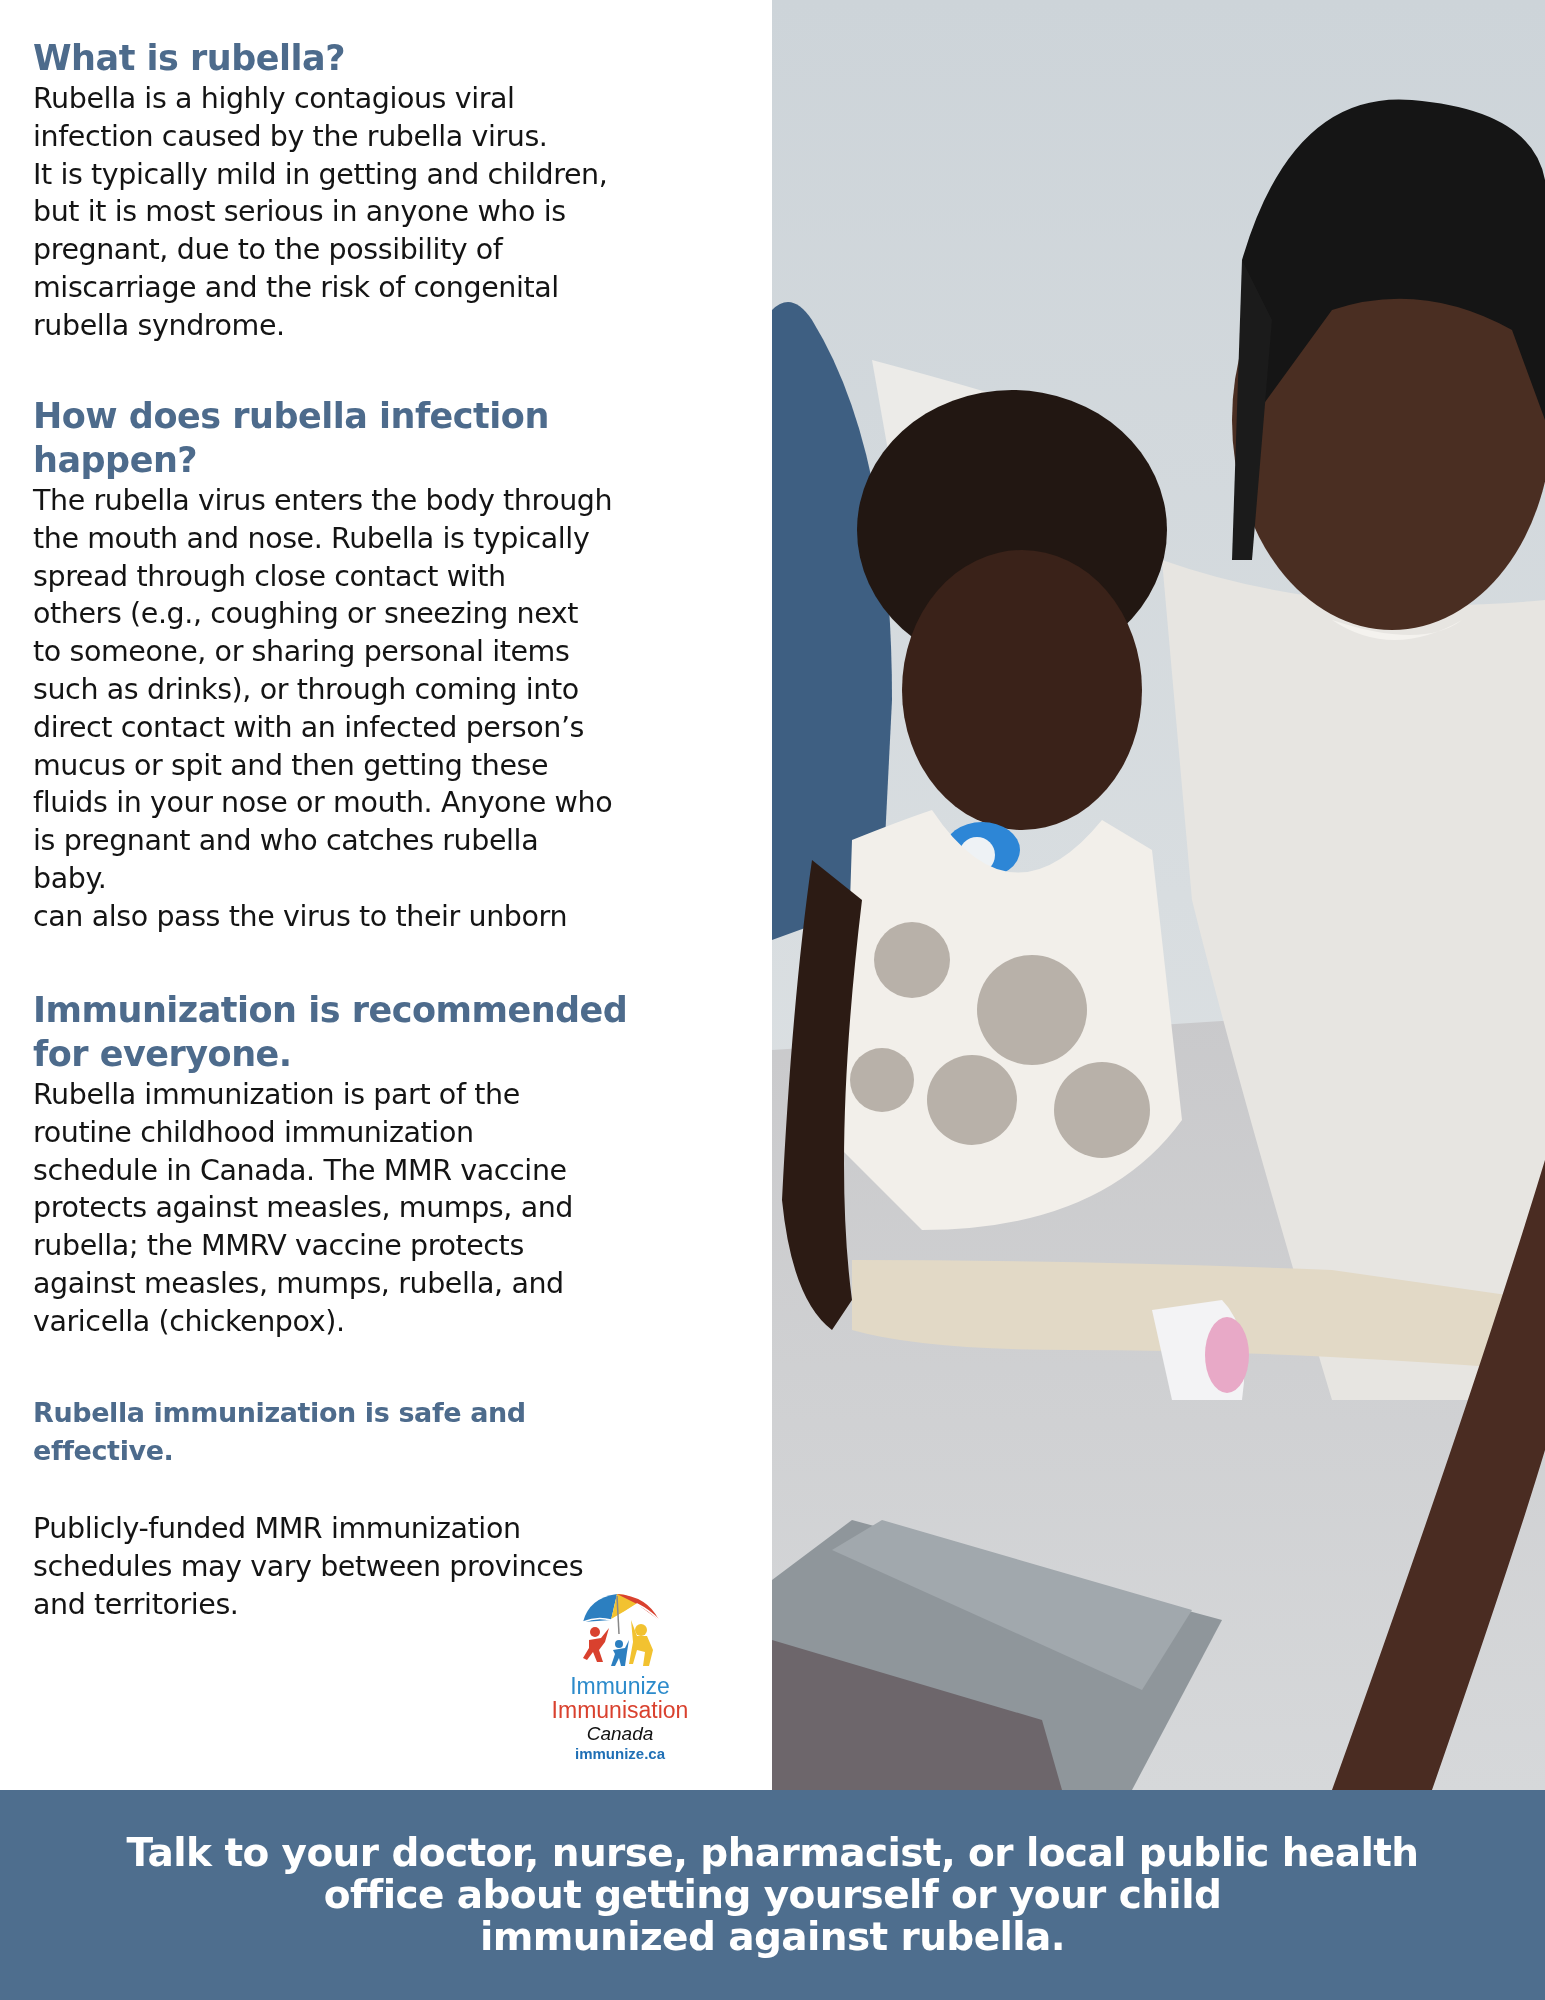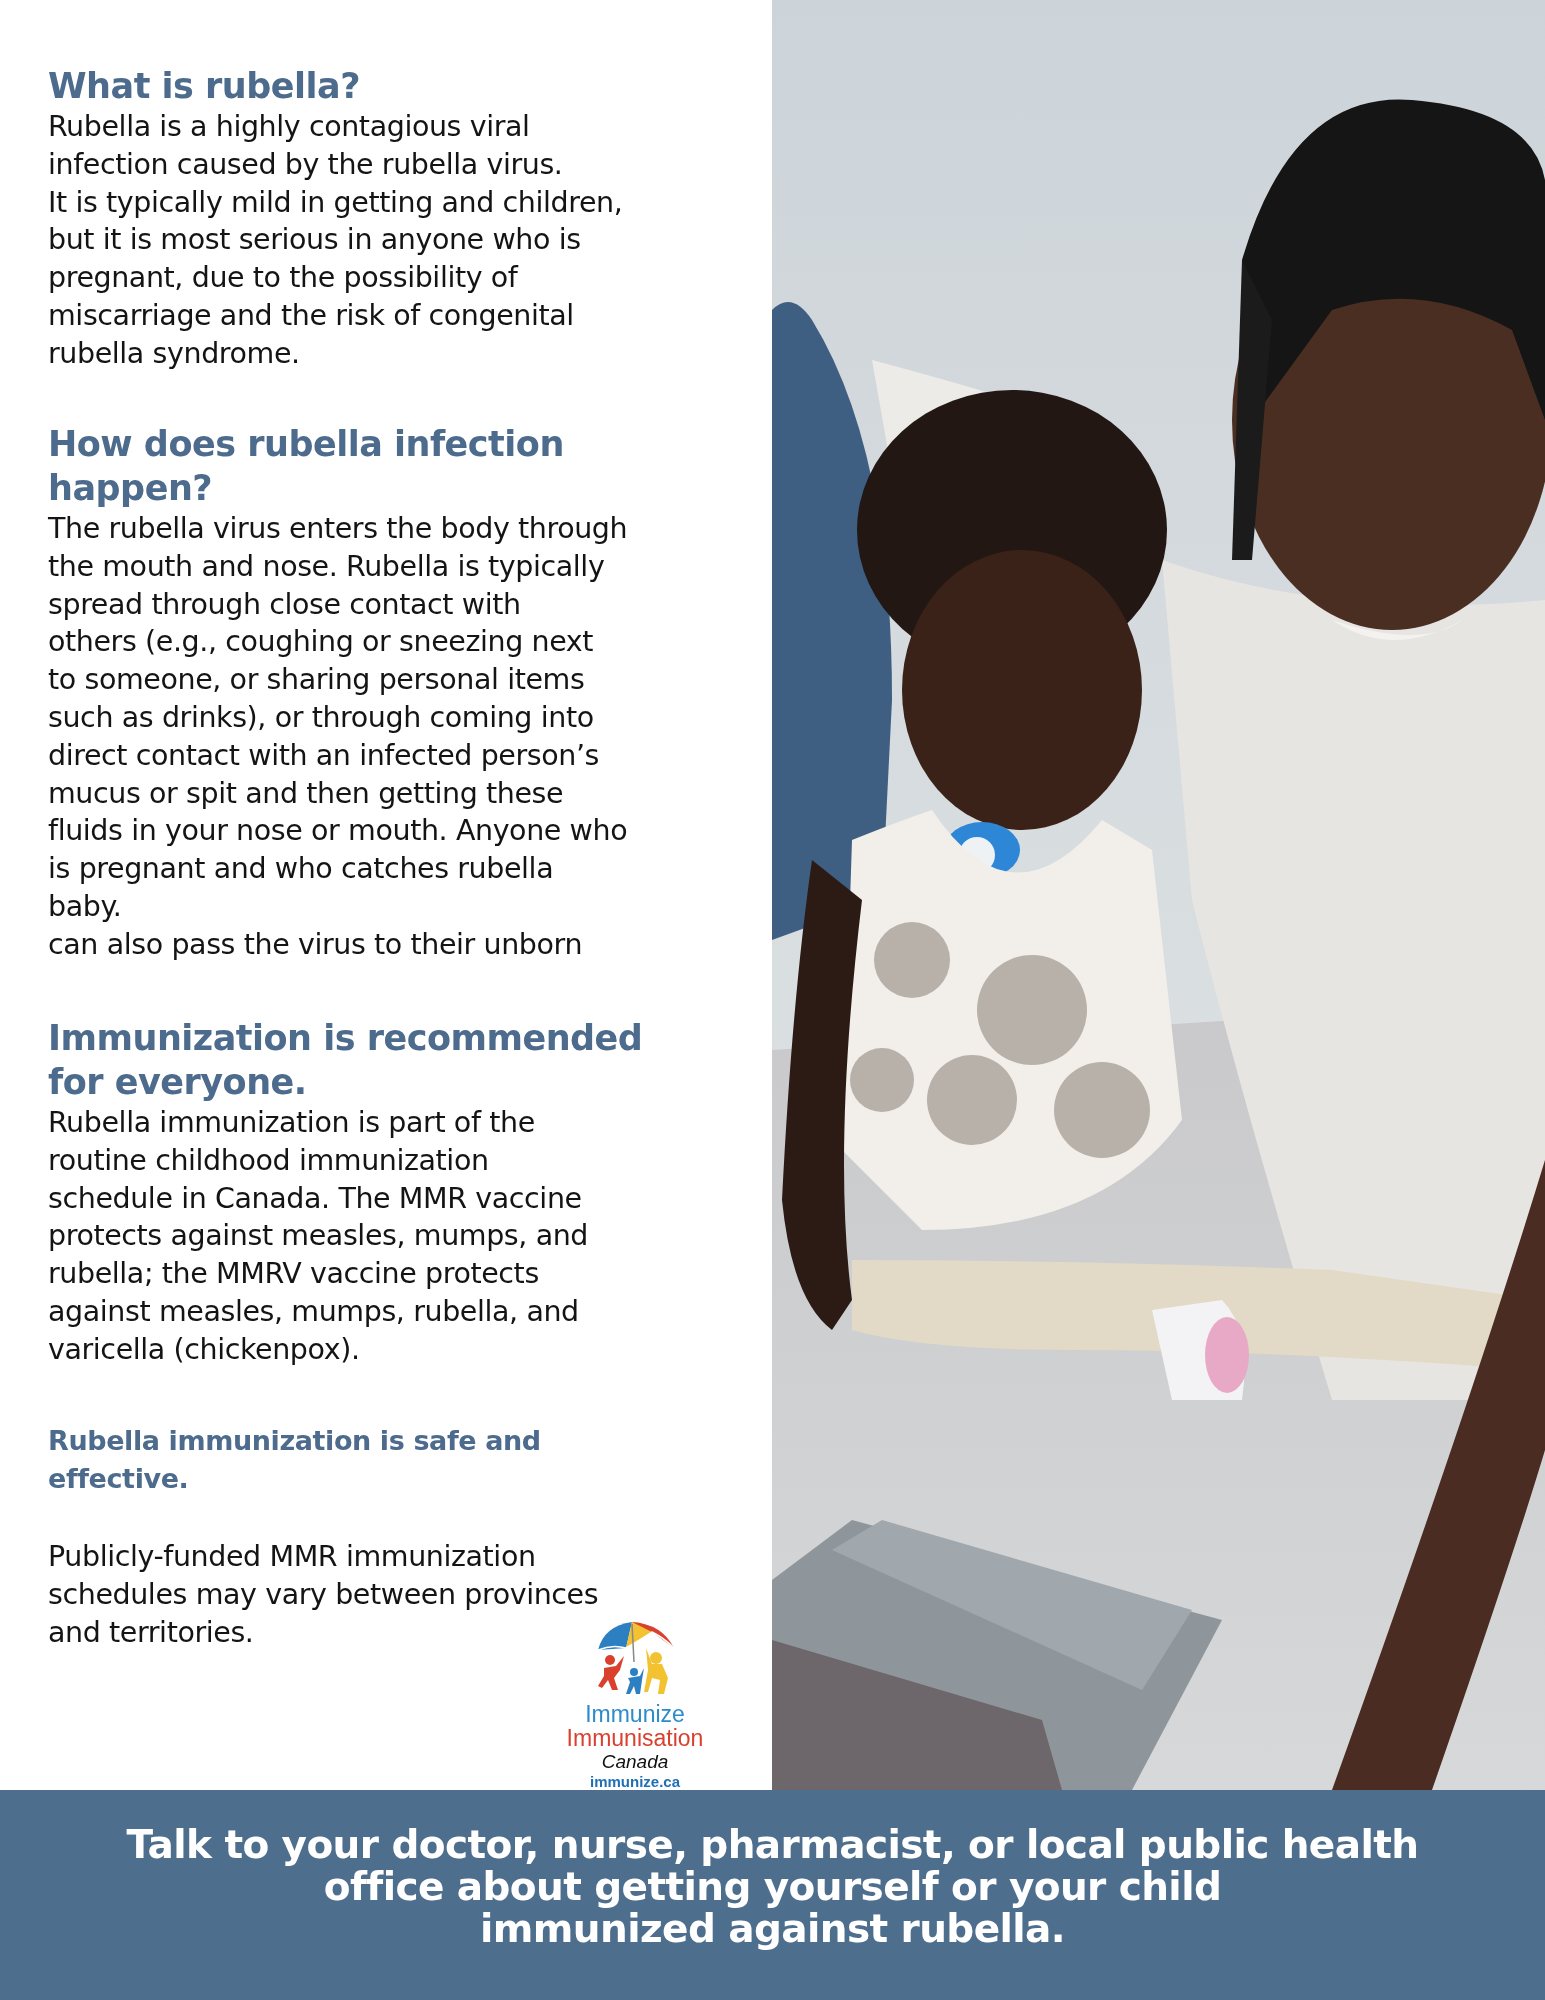--- a/index.html
+++ b/index.html
@@ -3,23 +3,22 @@
   <meta charset="utf-8">
   <style>
     html, body { margin: 0; padding: 0; }
     body {
       width: 1545px; height: 2000px; position: relative; overflow: hidden;
       background: #ffffff;
       font-family: "Liberation Sans", "DejaVu Sans", sans-serif;
       color: #111111;
     }
     .left-col {
-      position: absolute; left: 15px; top: 0; width: 772px; height: 1806px;
+      position: absolute; left: 0; top: 0; width: 772px; height: 1806px;
       background: #ffffff;
-      margin-top: 28px;
     }
     .h1 {
       font-family: "DejaVu Sans", sans-serif;
       font-weight: bold; color: #4D6B8C;
       font-size: 35px; line-height: 44px; margin: 0; letter-spacing: -0.5px;
     }
     .p {
       font-family: "DejaVu Sans", sans-serif;
       font-size: 28.5px; line-height: 37.8px; margin: 0; color: #141414;
       letter-spacing: -0.4px;
@@ -48,21 +47,21 @@
     .photo {
       position: absolute; left: 772px; top: 0; width: 773px; height: 1790px;
       overflow: hidden; background: #d7dde1;
     }
     .banner {
       position: absolute; left: 0; top: 1790px; width: 1545px; height: 210px;
       background: #4E6E8E; color: #ffffff; text-align: center;
     }
     .banner-text {
       font-family: "DejaVu Sans", sans-serif; font-weight: bold;
-      font-size: 39px; line-height: 42px; margin: 8px; padding-top: 26px;
+      font-size: 39px; line-height: 42px; margin: 16px; padding-top: 26px;
       letter-spacing: -0.6px;
     }
     .banner-text span { display: block; }
   </style>
 </head>
 <body>
 
 <div class="left-col">
 
   <div class="sec1">

